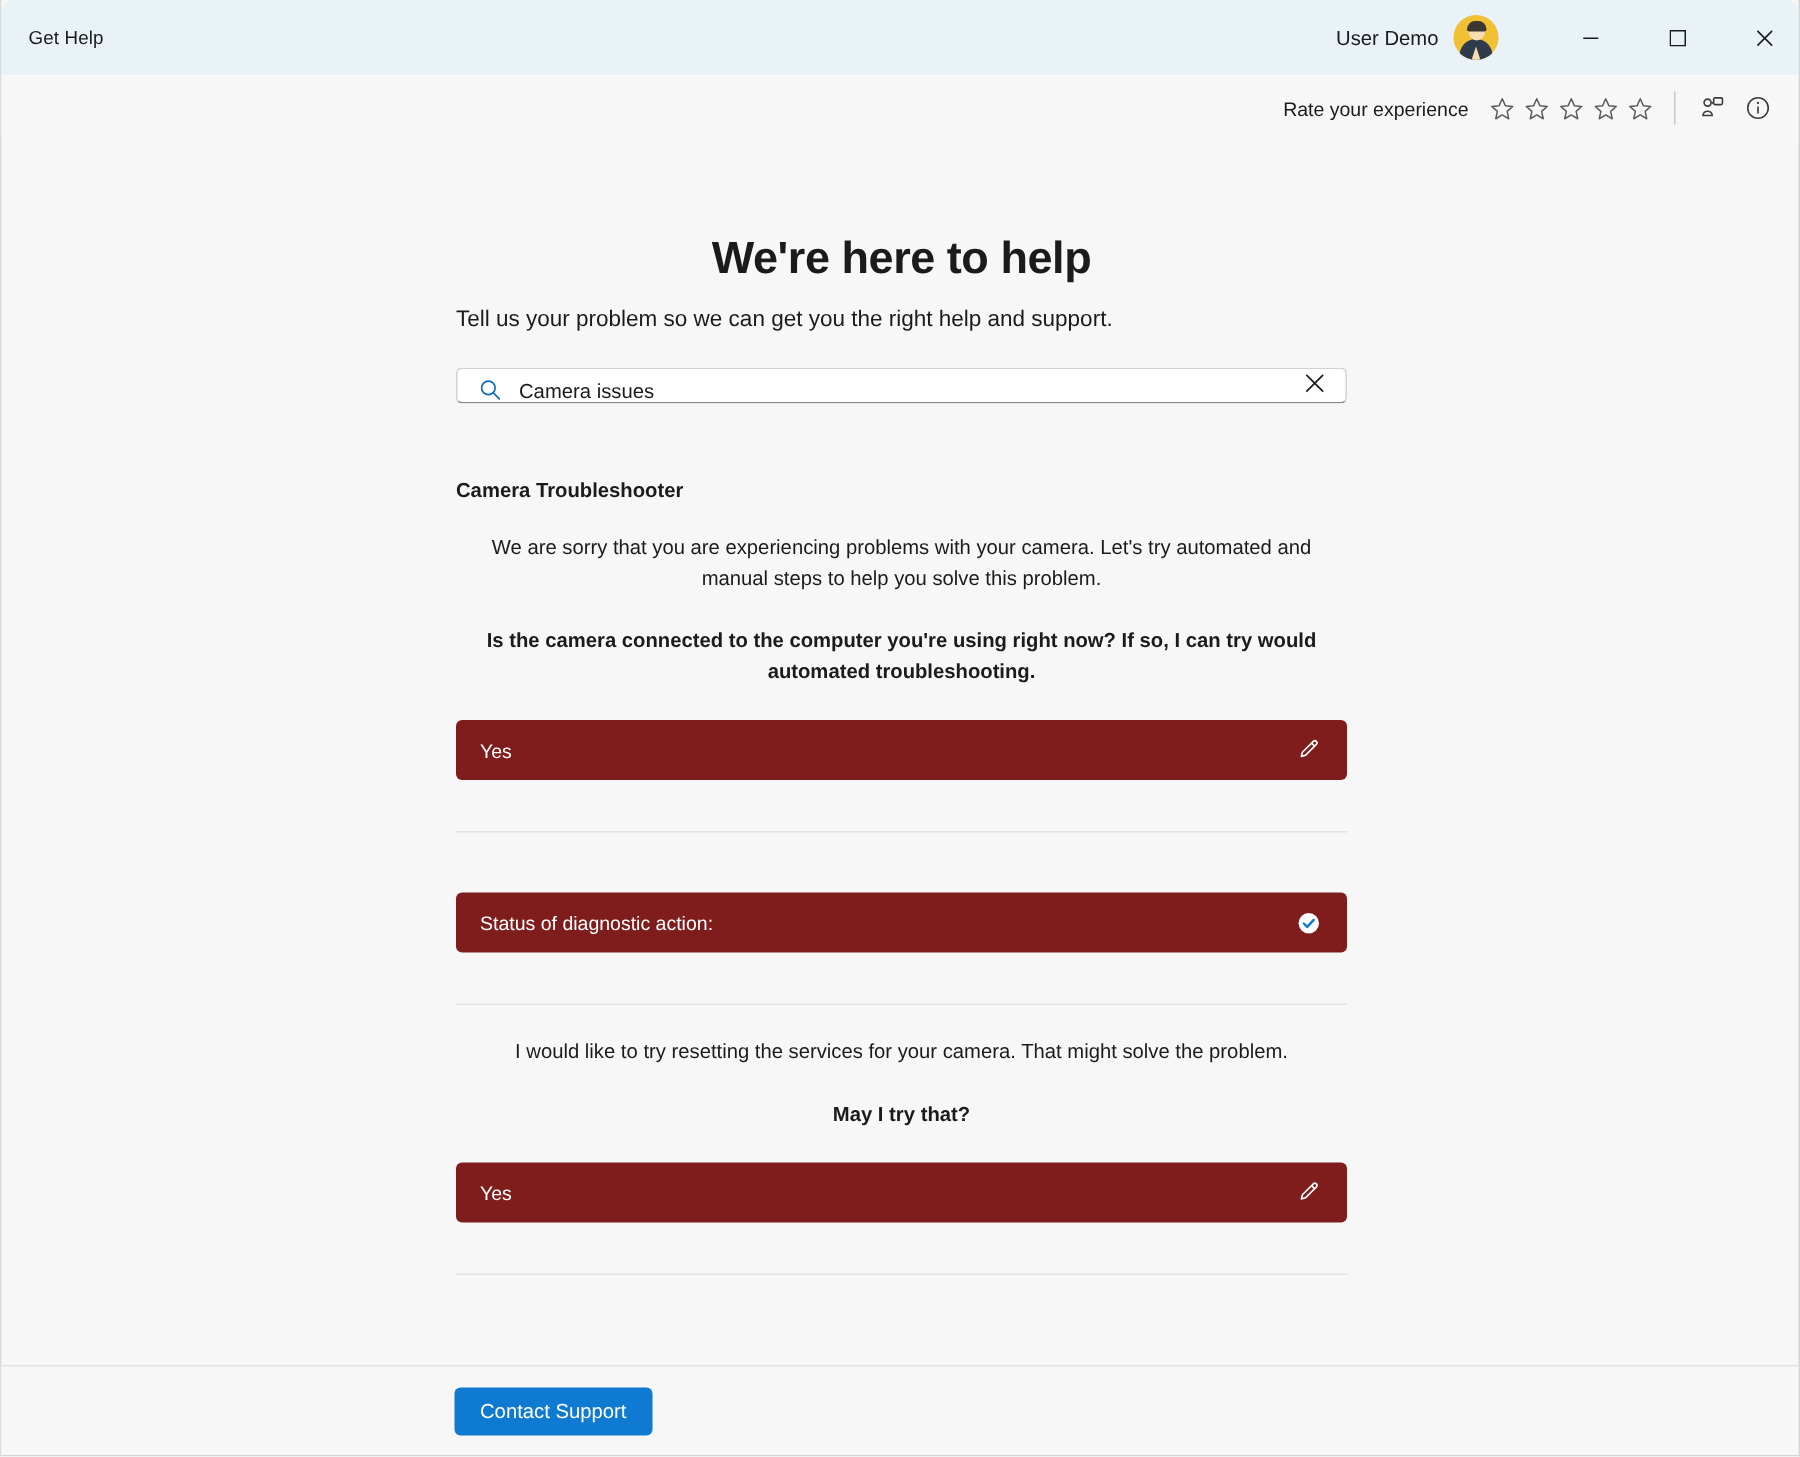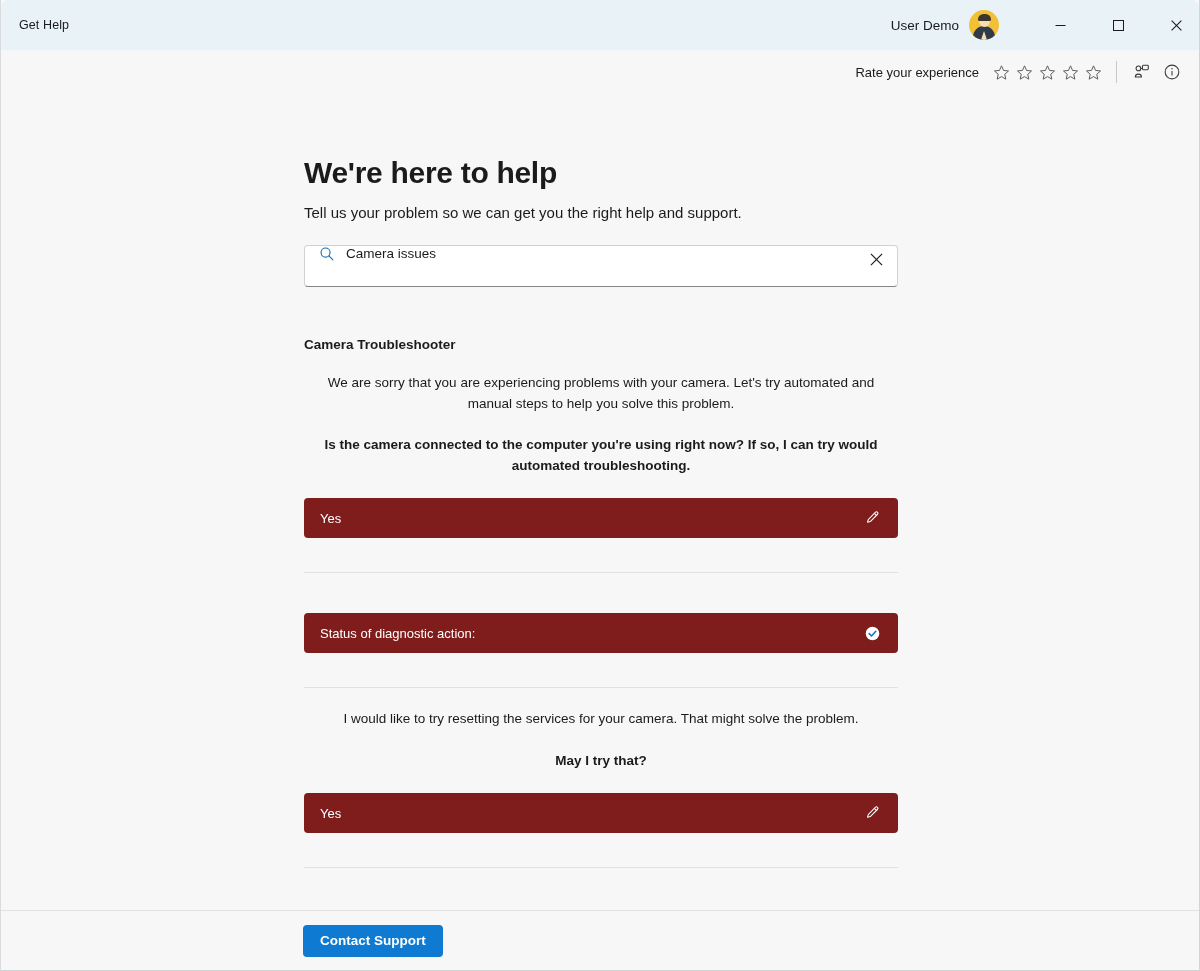--- a/index.html
+++ b/index.html
@@ -159,38 +159,39 @@
     margin: 0 0 0 303px;
     padding-top: 62px;
   }
 
   #page-heading {
     font-size: 30px;
     font-weight: bold;
     color: #1b1b1b;
     letter-spacing: -0.3px;
     line-height: 1.1;
+    text-align: center;
   }
 
   #page-subtitle {
     font-size: 15px;
     color: #1b1b1b;
     margin-top: 15px;
   }
 
   
   #search-box {
     margin-top: 24px;
-    height: 42px;
+    height: 24px;
     background: #ffffff;
     border: 1px solid #d2d2d2;
     border-bottom: 1px solid #868686;
     border-radius: 4px;
     display: flex;
-    align-items: flex-start;
+    align-items: flex-end;
     padding: 0 8px 0 14px;
   }
   #search-icon { flex-shrink: 0; display: flex; align-items: center; }
   #search-input {
     flex: 1;
     border: none;
     outline: none;
     background: transparent;
     font-family: "Liberation Sans", sans-serif;
     font-size: 13.5px;
@@ -268,21 +269,20 @@
     margin-left: 302px;
     background: #0f7ad1;
     color: #ffffff;
     border: none;
     border-radius: 4px;
     height: 32px;
     padding: 0 17px;
     font-family: "Liberation Sans", sans-serif;
     font-size: 13.5px;
     cursor: default;
-    font-weight: bold;
   }
 </style>
 </head>
 <body>
 
 <div id="app-window">
 
   <div id="title-bar">
     <div id="app-title">Get Help</div>
 

